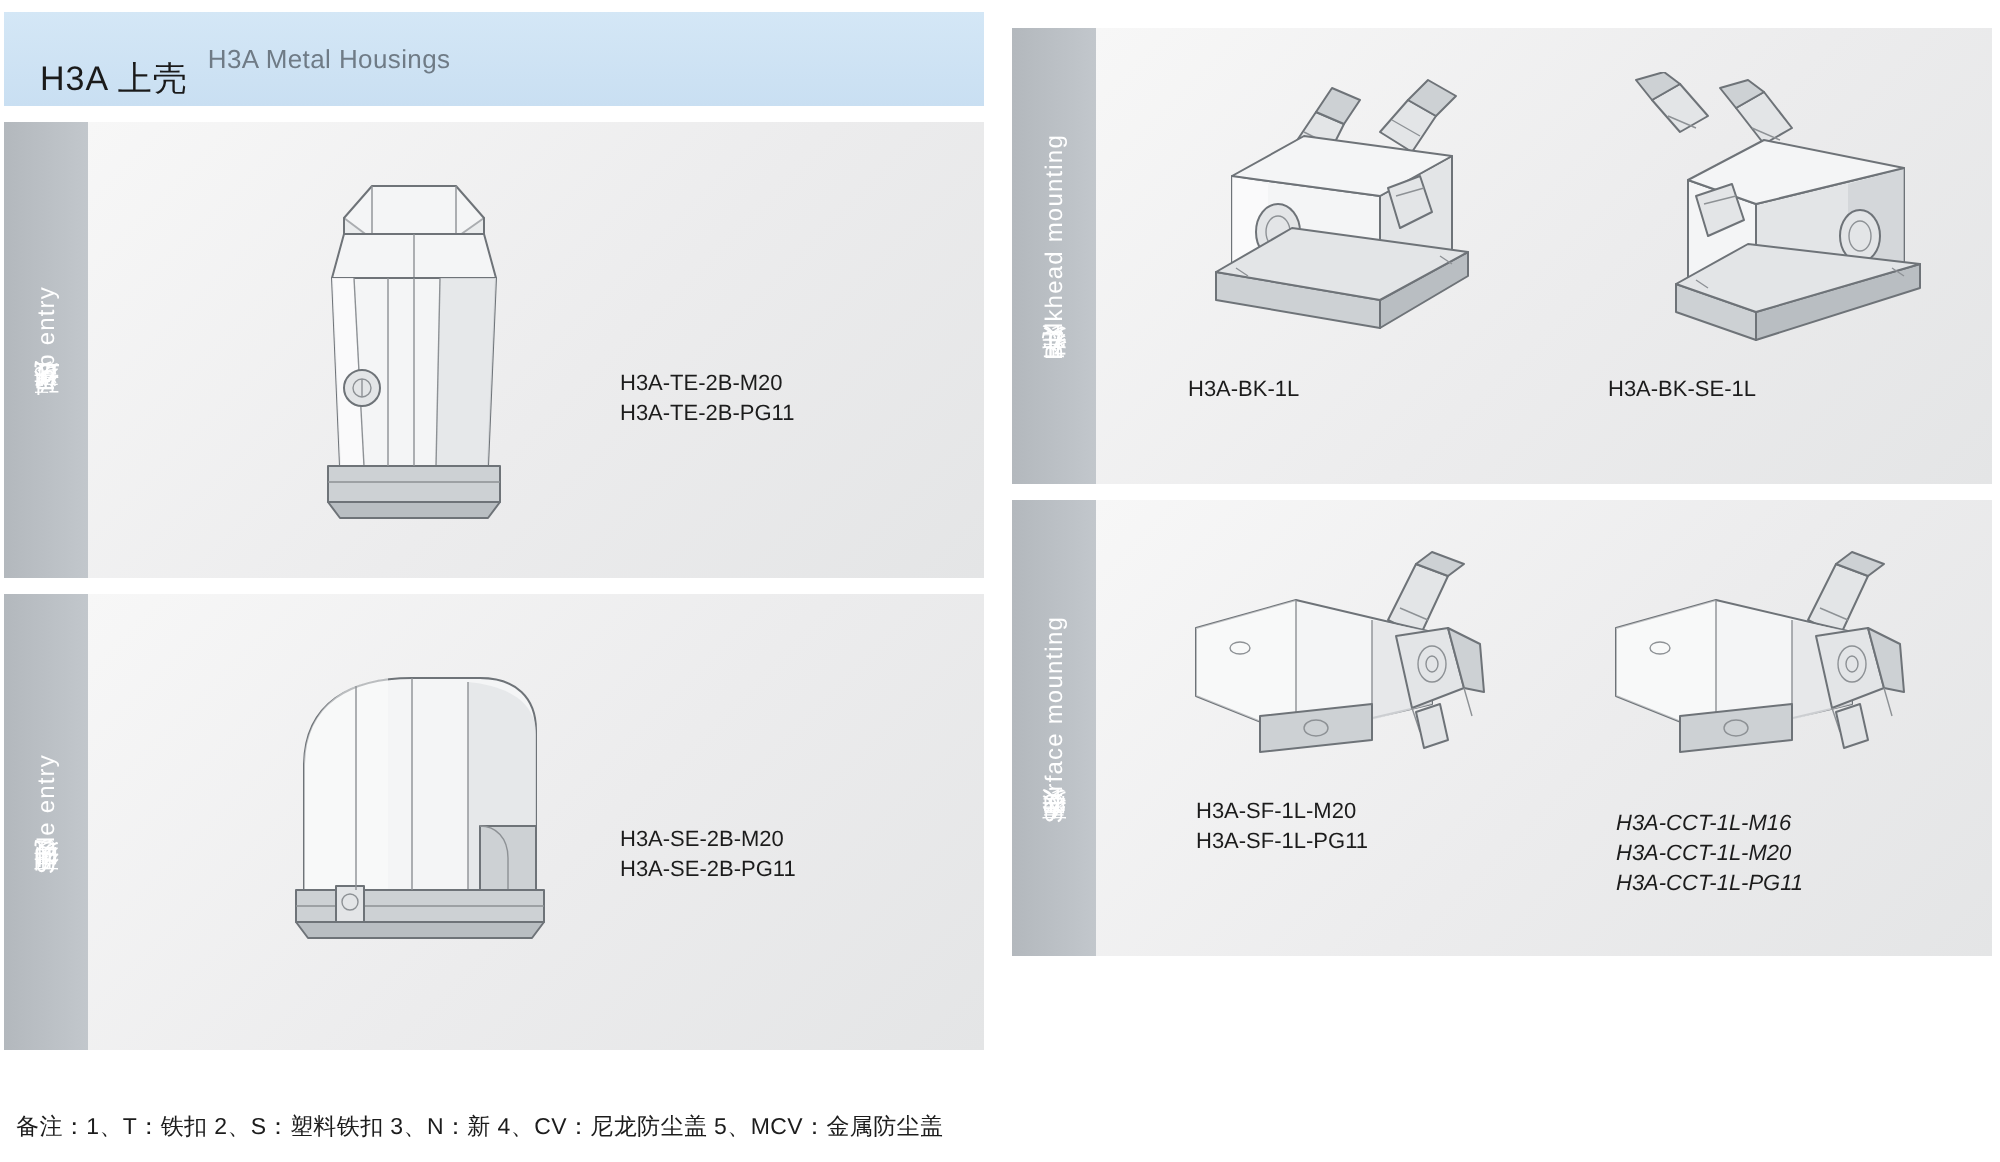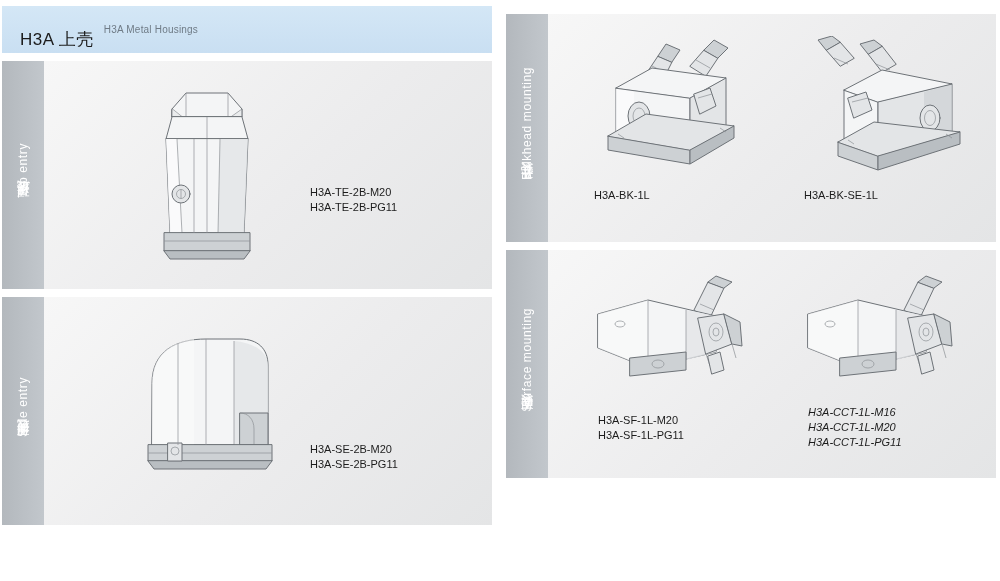--- a/index.html
+++ b/index.html
@@ -41,21 +41,21 @@
     padding-left: 18px;
     box-sizing: border-box;
   }
   .panel-header .title-cn {
     font-size: 17px;
     color: #1a1a1a;
     letter-spacing: 0.5px;
     margin-top: 20px;
   }
   .panel-header .title-en {
-    font-size: 10px;
+    font-size: 13px;
     color: #6f7b86;
     margin-left: 10px;
     letter-spacing: 0.2px;
   }
 
   
   .section {
     position: relative;
     height: 228px;
     margin-top: 8px;
@@ -216,21 +216,21 @@
               <path class="ln-thin" d="M26 128 L150 128"></path>
 
               <path class="ln f-md" d="M46 118 L60 118 L60 136 L46 136 Z"></path>
               <ellipse class="ln-thin" cx="53" cy="126" rx="4" ry="4"></ellipse>
 
               <path class="ln-thin" d="M56 18 L56 120 M84 14 L84 120"></path>
             </svg>
           </div>
         </div>
 
-        <div class="item" style="left:266px; top:145px;">
+        <div class="item" style="left:266px; top:116px;">
           <div class="caption">H3A-SE-2B-M20</div>
           <div class="caption">H3A-SE-2B-PG11</div>
         </div>
 
       </div>
     </div>
   </div>
 
   <div class="panel right">
 
@@ -339,21 +339,21 @@
               <path class="ln f-md" d="M108 44 L134 40 L142 70 L116 80 Z"></path>
               <path class="ln f-dk" d="M134 40 L150 48 L152 72 L142 70 Z"></path>
               <ellipse class="ln-thin" cx="126" cy="58" rx="7" ry="9"></ellipse>
               <ellipse class="ln-thin" cx="126" cy="58" rx="3" ry="4"></ellipse>
               <path class="ln-thin" d="M116 80 L120 92 M142 70 L146 84"></path>
               <path class="ln f-md" d="M118 82 L130 78 L134 96 L122 100 Z"></path>
 
               <ellipse class="ln-thin" cx="30" cy="50" rx="5" ry="3"></ellipse>
             </svg>
           </div>
-          <div class="caption" style="margin-top:14px; margin-left:8px;">
+          <div class="caption" style="margin-left:8px;">
             <div>H3A-SF-1L-M20</div>
             <div>H3A-SF-1L-PG11</div>
           </div>
         </div>
 
         <div class="item" style="left:252px; top:24px;">
           <div class="drawing">
             <svg width="175" height="125" viewBox="0 0 175 125">
 
               <path class="ln f-md" d="M104 36 L118 8 L134 14 L120 44 Z"></path>
@@ -382,14 +382,15 @@
             <div>H3A-CCT-1L-M16</div>
             <div>H3A-CCT-1L-M20</div>
             <div>H3A-CCT-1L-PG11</div>
           </div>
         </div>
 
       </div>
     </div>
   </div>
 
+  <div class="footnote">备注：1、T：铁扣    2、S：塑料铁扣    3、N：新    4、CV：尼龙防尘盖    5、MCV：金属防尘盖</div>
 
 </div>
 
 </body></html>

